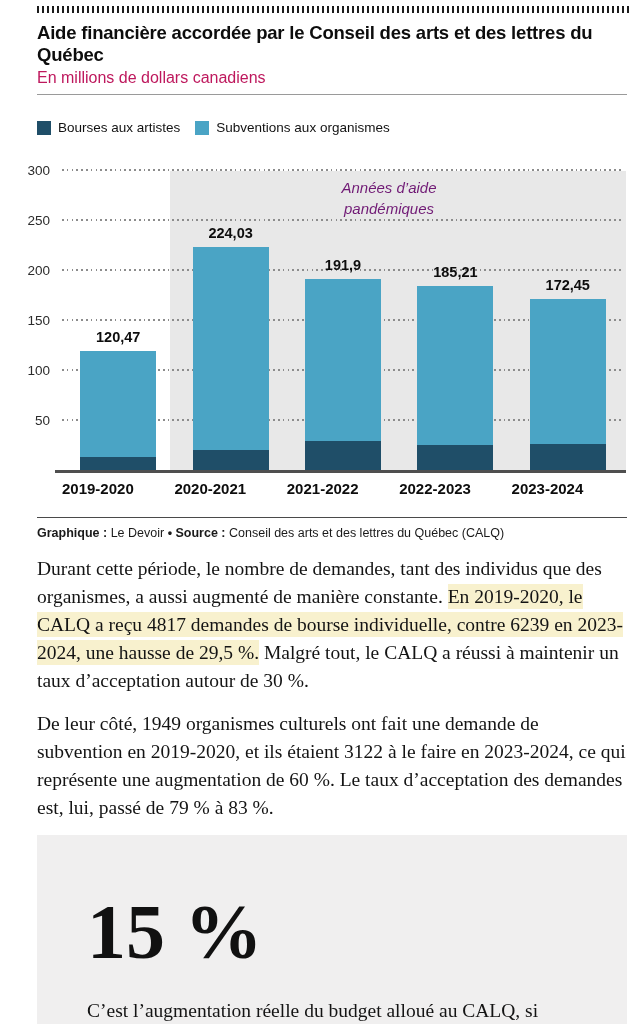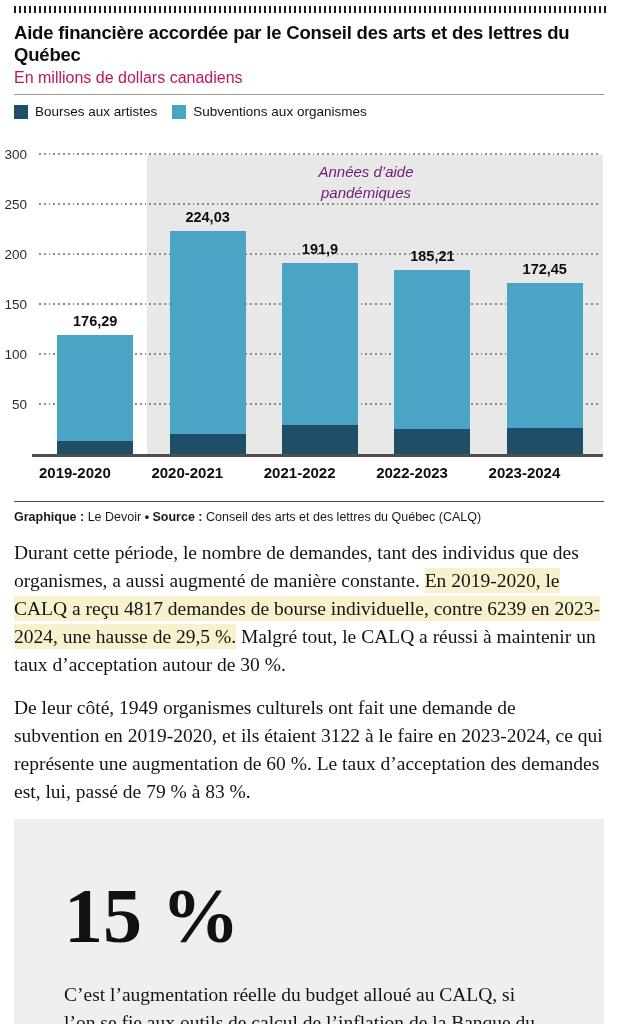--- a/index.html
+++ b/index.html
@@ -1,27 +1,27 @@
 <!DOCTYPE html>
 <html lang="fr" style="--hl: #F8F1CE; --grid-dot: #8C8C8C; --statbg: #F0EFEF;"><head>
 <meta charset="utf-8">
 <style>
   html,body{margin:0;padding:0;background:#fff;}
   .page{
     position:relative;width:631px;height:1024px;overflow:hidden;
-    box-sizing:border-box;padding-left:14px;background:#fff;
+    box-sizing:border-box;padding-left:37px;background:#fff;
     font-family:"Liberation Sans",sans-serif;color:#121212;
   }
   .stripes{margin-top:6px;width:593px;height:7px;
     background:repeating-linear-gradient(90deg,#1c1c1c 0 2px,transparent 2px 5px);}
   .title{margin:9px 0 0;width:580px;font-size:18.5px;line-height:1.2;
     letter-spacing:-0.2px;font-weight:bold;color:#0d0d0d;}
   .subtitle{margin-top:3px;font-size:16px;color:#be185d;}
   .rule-light{margin-top:7px;width:590px;border-top:1px solid #9a9a9a;height:0;}
-  .legend{margin-top:9px;display:flex;gap:15px;align-items:center;font-size:13.5px;}
+  .legend{margin-top:25px;display:flex;gap:15px;align-items:center;font-size:13.5px;}
   .legend-item{display:flex;align-items:center;}
   .swatch{width:14px;height:14px;margin-right:7px;flex:0 0 auto;}
   .chart{margin-top:31px;}
   .plot{position:relative;margin-left:25px;width:562px;height:305px;}
   .gridline{position:absolute;left:0;right:0;height:2px;z-index:1;
     background:repeating-linear-gradient(90deg,var(--grid-dot,#8c8c8c) 0 1.7px,transparent 1.7px 4.8px);}
   .ytick{position:absolute;left:-62px;width:50px;text-align:right;
     font-size:13.5px;color:#2b2b2b;line-height:16px;}
   .region{position:absolute;left:108px;right:-2px;bottom:0;height:300px;background:#e8e8e8;z-index:0;}
   .bars{position:absolute;inset:0;display:flex;align-items:flex-end;z-index:2;}
@@ -70,21 +70,21 @@
         <div class="legend-label">Subventions aux organismes</div>
       </div>
     </div>
 
   <div class="chart">
     <div class="plot">
       <div class="region" style="background: rgb(232, 232, 232);"></div>
       <div class="annotation">Années d’aide pandémiques</div>
       <div class="bars">
           <div class="slot">
-            <div class="bar-label">176,29</div>
+            <div class="bar-label">120,47</div>
             <div class="bar">
               <div class="seg" style="height: 106.47px; background: rgb(74, 164, 197);"></div>
               <div class="seg" style="height: 14px; background: rgb(31, 78, 104);"></div>
             </div>
           </div>
           <div class="slot">
             <div class="bar-label">224,03</div>
             <div class="bar">
               <div class="seg" style="height: 203.03px; background: rgb(74, 164, 197);"></div>
               <div class="seg" style="height: 21px; background: rgb(31, 78, 104);"></div>

